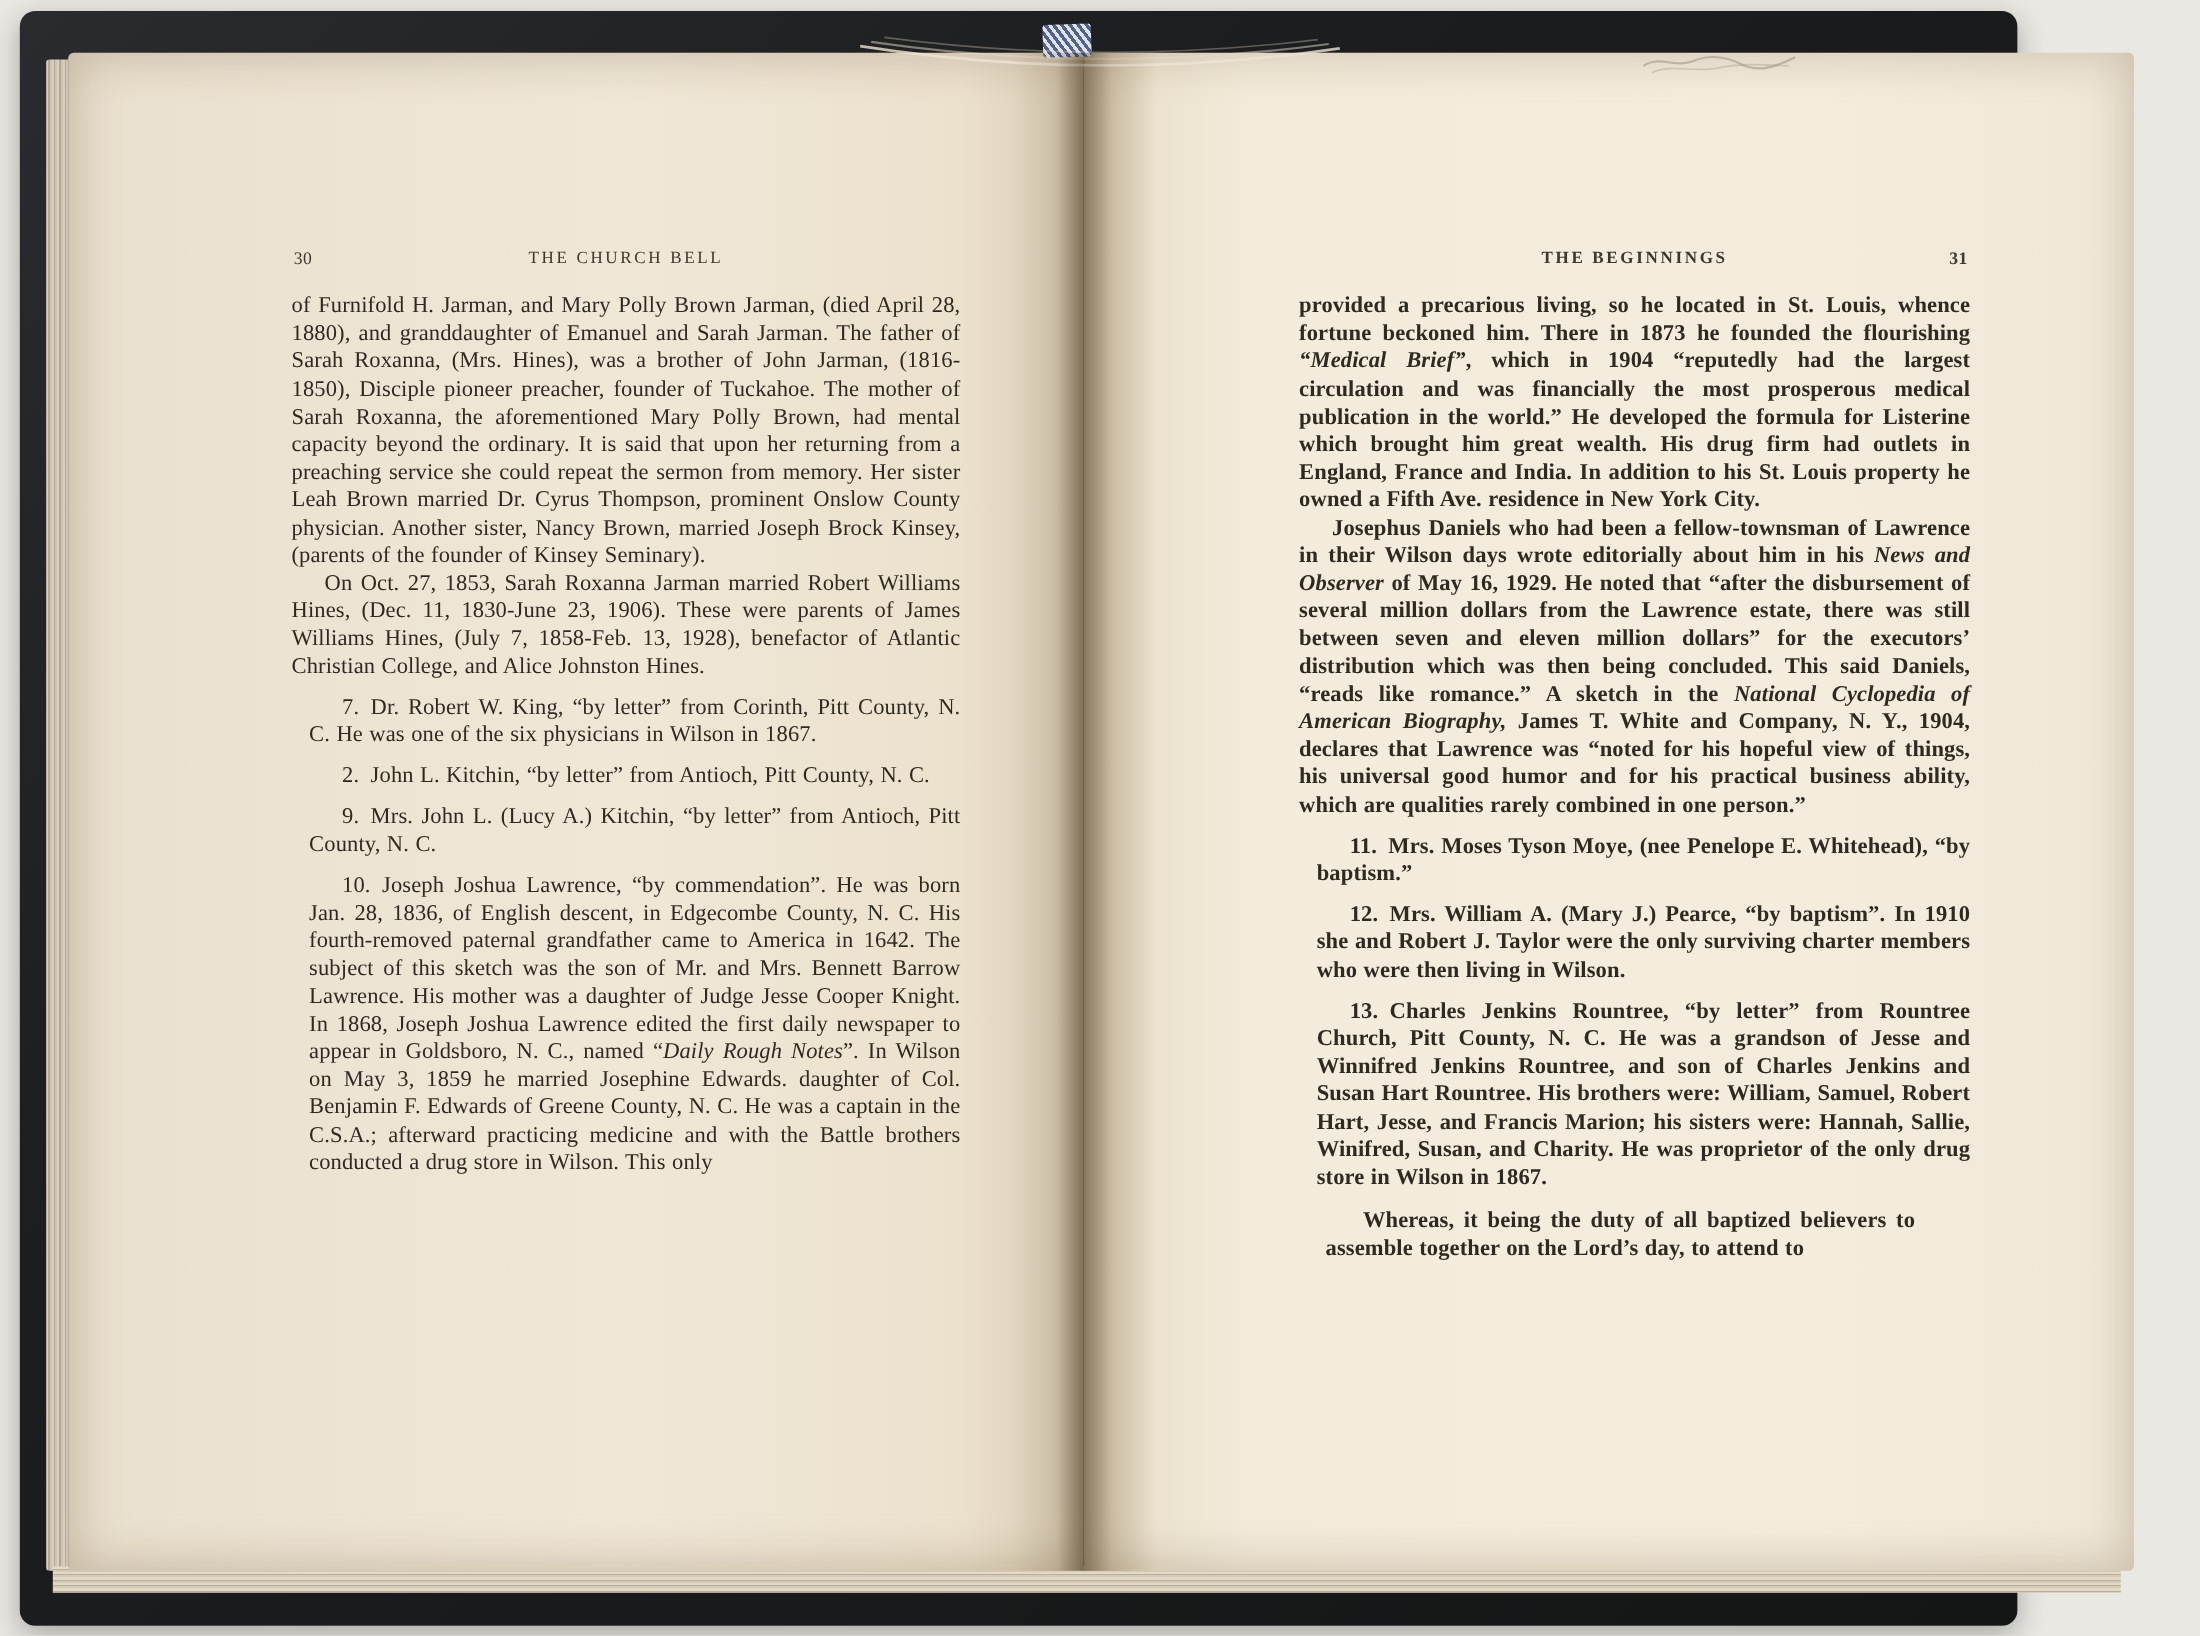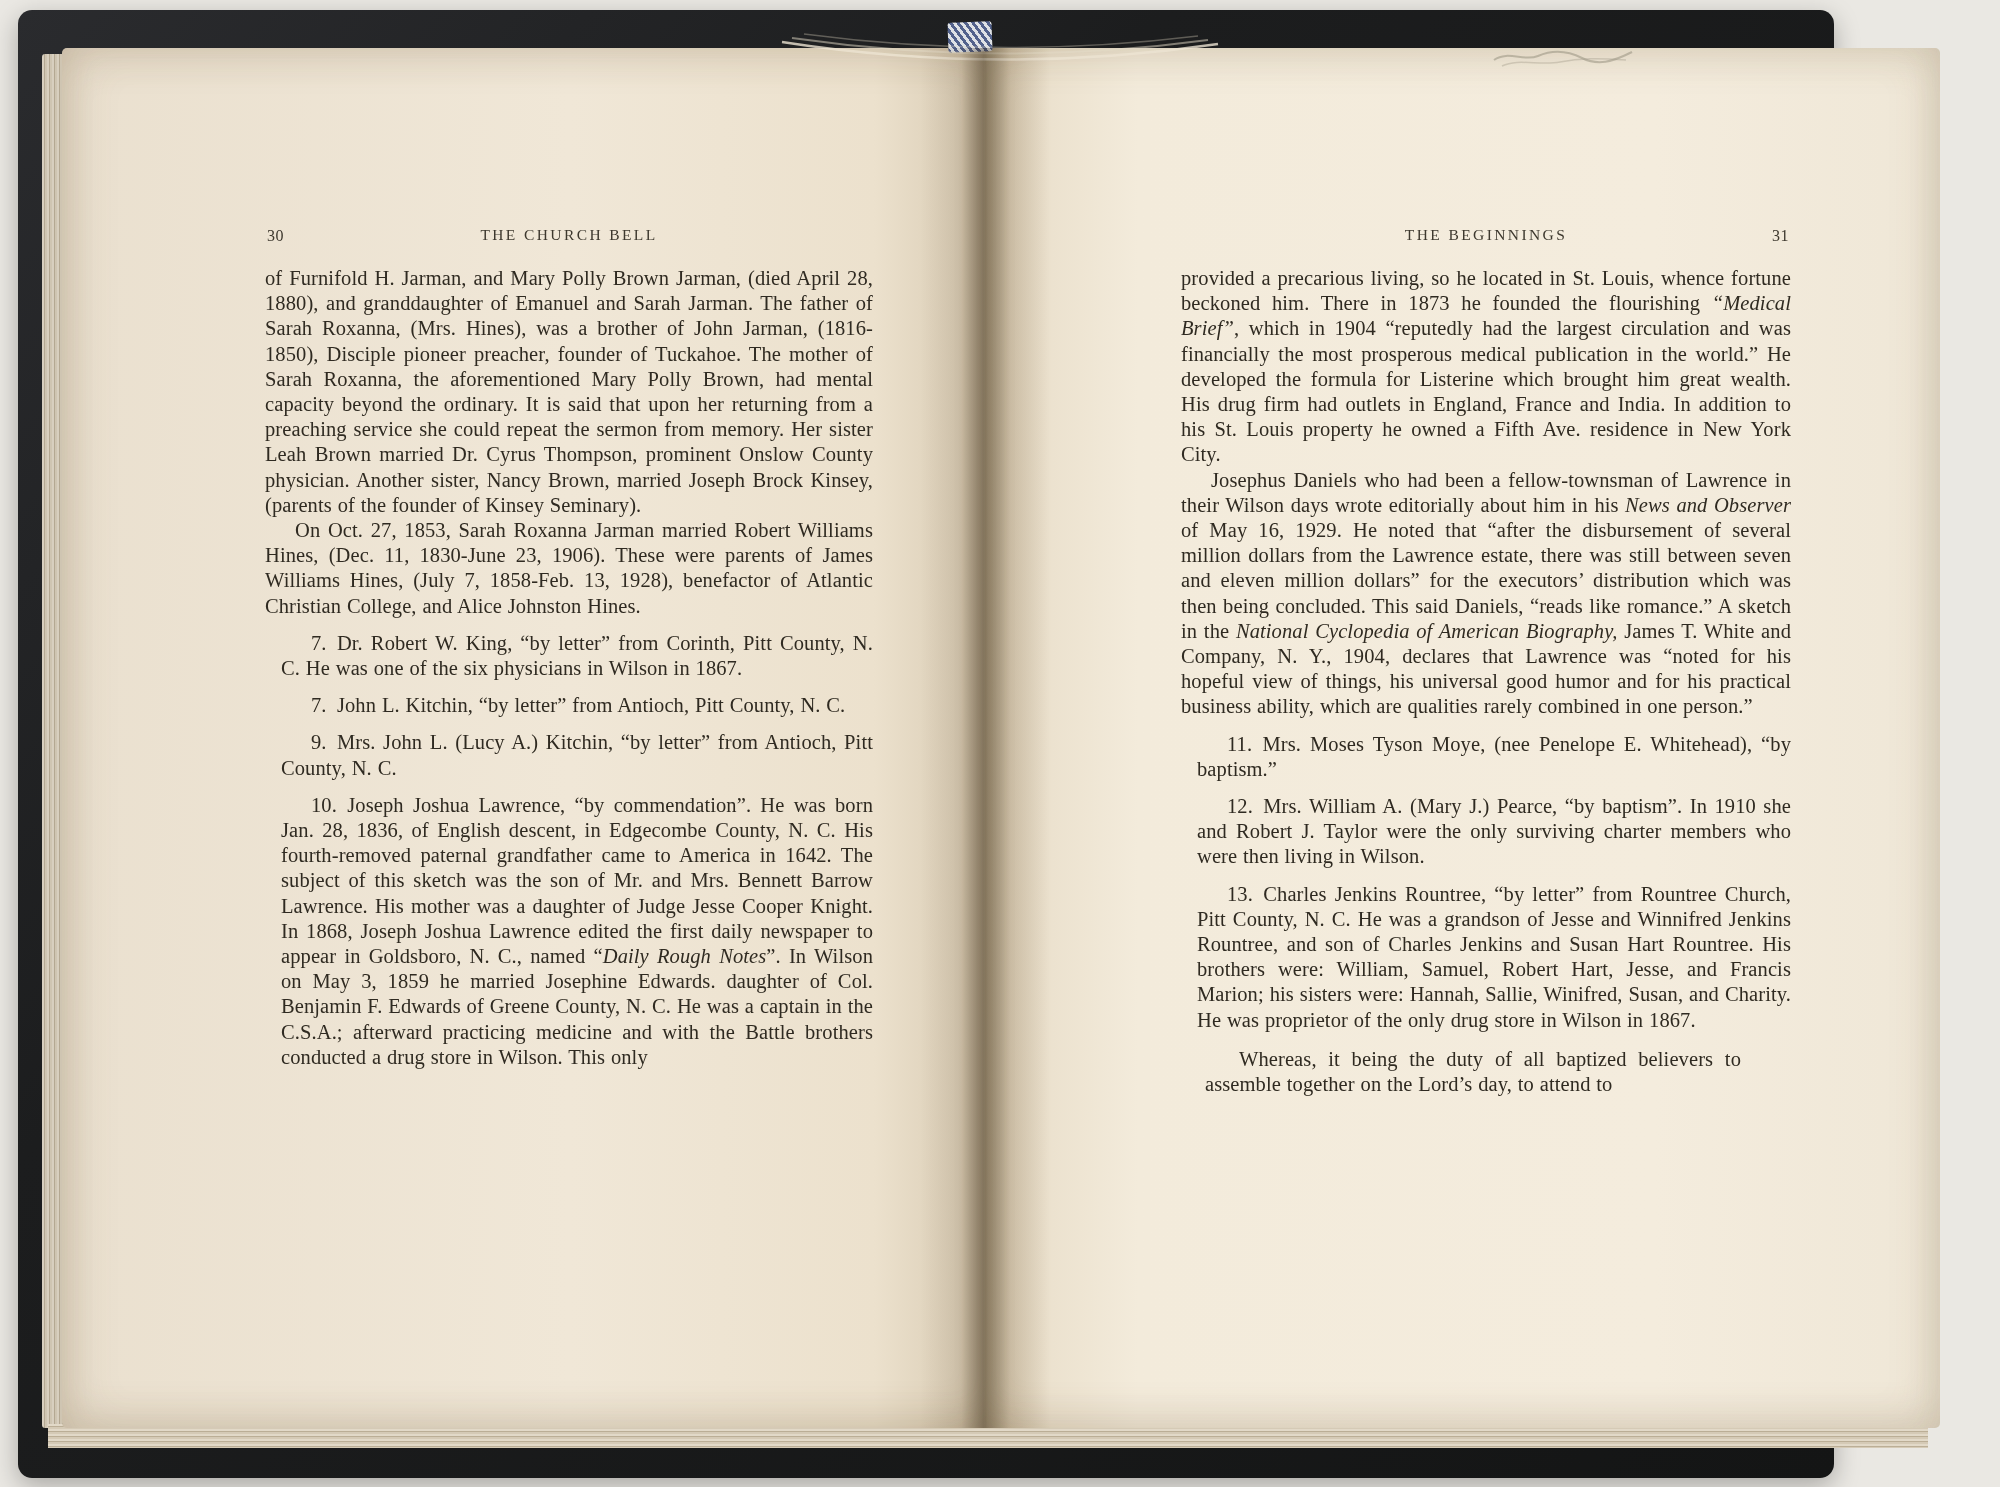--- a/index.html
+++ b/index.html
@@ -31,20 +31,21 @@
     left:44px; width:923px;
     background:linear-gradient(to right,#eae0cf 0%,#f0e7d7 55%,#ece1cd 88%,#dccfb8 97%,#c9b99d 100%);
     border-radius:5px 0 0 5px;
     box-shadow:inset 0 16px 34px rgba(110,85,50,.11), inset 0 -16px 34px rgba(110,85,50,.13), inset 20px 0 44px rgba(110,85,50,.09);
   }
   .page-right {
     left:967px; width:955px;
     background:linear-gradient(to right,#c2b294 0%,#dbcdb4 2.5%,#ece2cf 7%,#f3ebdb 16%,#f4ecdd 70%,#efe7d7 100%);
     border-radius:0 5px 5px 0;
     box-shadow:inset 0 16px 34px rgba(110,85,50,.10), inset 0 -16px 34px rgba(110,85,50,.12), inset -18px 0 40px rgba(110,85,50,.08);
+    font-weight:bold;
   }
   .spine {
     position:absolute; left:902px; top:38px; width:130px; height:1380px;
     background:linear-gradient(to right,rgba(60,42,20,0) 0%,rgba(60,42,20,.10) 32%,rgba(38,27,12,.38) 49%,rgba(38,27,12,.30) 52%,rgba(60,42,20,.10) 70%,rgba(60,42,20,0) 100%);
     pointer-events:none; z-index:5;
   }
   .headband {
     position:absolute; left:930px; top:12px; width:44px; height:30px;
     background:repeating-linear-gradient(55deg,#53628c 0 3px,#dfe2e6 3px 6px);
     border-radius:3px; transform:rotate(-2deg); z-index:2;
@@ -87,21 +88,21 @@
     <div class="page page-left">
       <div class="content content-left">
         <div class="pg-header">
           <span class="pg-num at-left">30</span>
           <span class="pg-title">THE CHURCH BELL</span>
         </div>
         <div class="body" id="left-body">
             <p class="para cont"><span>of Furnifold H. Jarman, and Mary Polly Brown Jarman, (died April 28, 1880), and granddaughter of Emanuel and Sarah Jarman. The father of Sarah Roxanna, (Mrs. Hines), was a brother of John Jarman, (1816-1850), Disciple pioneer preacher, founder of Tuckahoe. The mother of Sarah Roxanna, the aforementioned Mary Polly Brown, had mental capacity beyond the ordinary. It is said that upon her returning from a preaching service she could repeat the sermon from memory. Her sister Leah Brown married Dr. Cyrus Thompson, prominent Onslow County physician. Another sister, Nancy Brown, married Joseph Brock Kinsey, (parents of the founder of Kinsey Seminary).</span></p>
             <p class="para ind"><span>On Oct. 27, 1853, Sarah Roxanna Jarman married Robert Williams Hines, (Dec. 11, 1830-June 23, 1906). These were parents of James Williams Hines, (July 7, 1858-Feb. 13, 1928), benefactor of Atlantic Christian College, and Alice Johnston Hines.</span></p>
             <p class="para entry"><span>7. Dr. Robert W. King, “by letter” from Corinth, Pitt County, N. C. He was one of the six physicians in Wilson in 1867.</span></p>
-            <p class="para entry"><span>7. John L. Kitchin, “by letter” from Antioch, Pitt County, N. C.</span></p>
+            <p class="para entry"><span>2. John L. Kitchin, “by letter” from Antioch, Pitt County, N. C.</span></p>
             <p class="para entry"><span>9. Mrs. John L. (Lucy A.) Kitchin, “by letter” from Antioch, Pitt County, N. C.</span></p>
             <p class="para entry"><span>10. Joseph Joshua Lawrence, “by commendation”. He was born Jan. 28, 1836, of English descent, in Edgecombe County, N. C. His fourth-removed paternal grandfather came to America in 1642. The subject of this sketch was the son of Mr. and Mrs. Bennett Barrow Lawrence. His mother was a daughter of Judge Jesse Cooper Knight. In 1868, Joseph Joshua Lawrence edited the first daily newspaper to appear in Goldsboro, N. C., named “</span><span class="it">Daily Rough Notes</span><span>”. In Wilson on May 3, 1859 he married Josephine Edwards. daughter of Col. Benjamin F. Edwards of Greene County, N. C. He was a captain in the C.S.A.; afterward practicing medicine and with the Battle brothers conducted a drug store in Wilson. This only</span></p>
           </div>
       </div>
     </div>
 
     <div class="page page-right">
       <div class="content content-right">
         <div class="pg-header">
           <span class="pg-title">THE BEGINNINGS</span>

